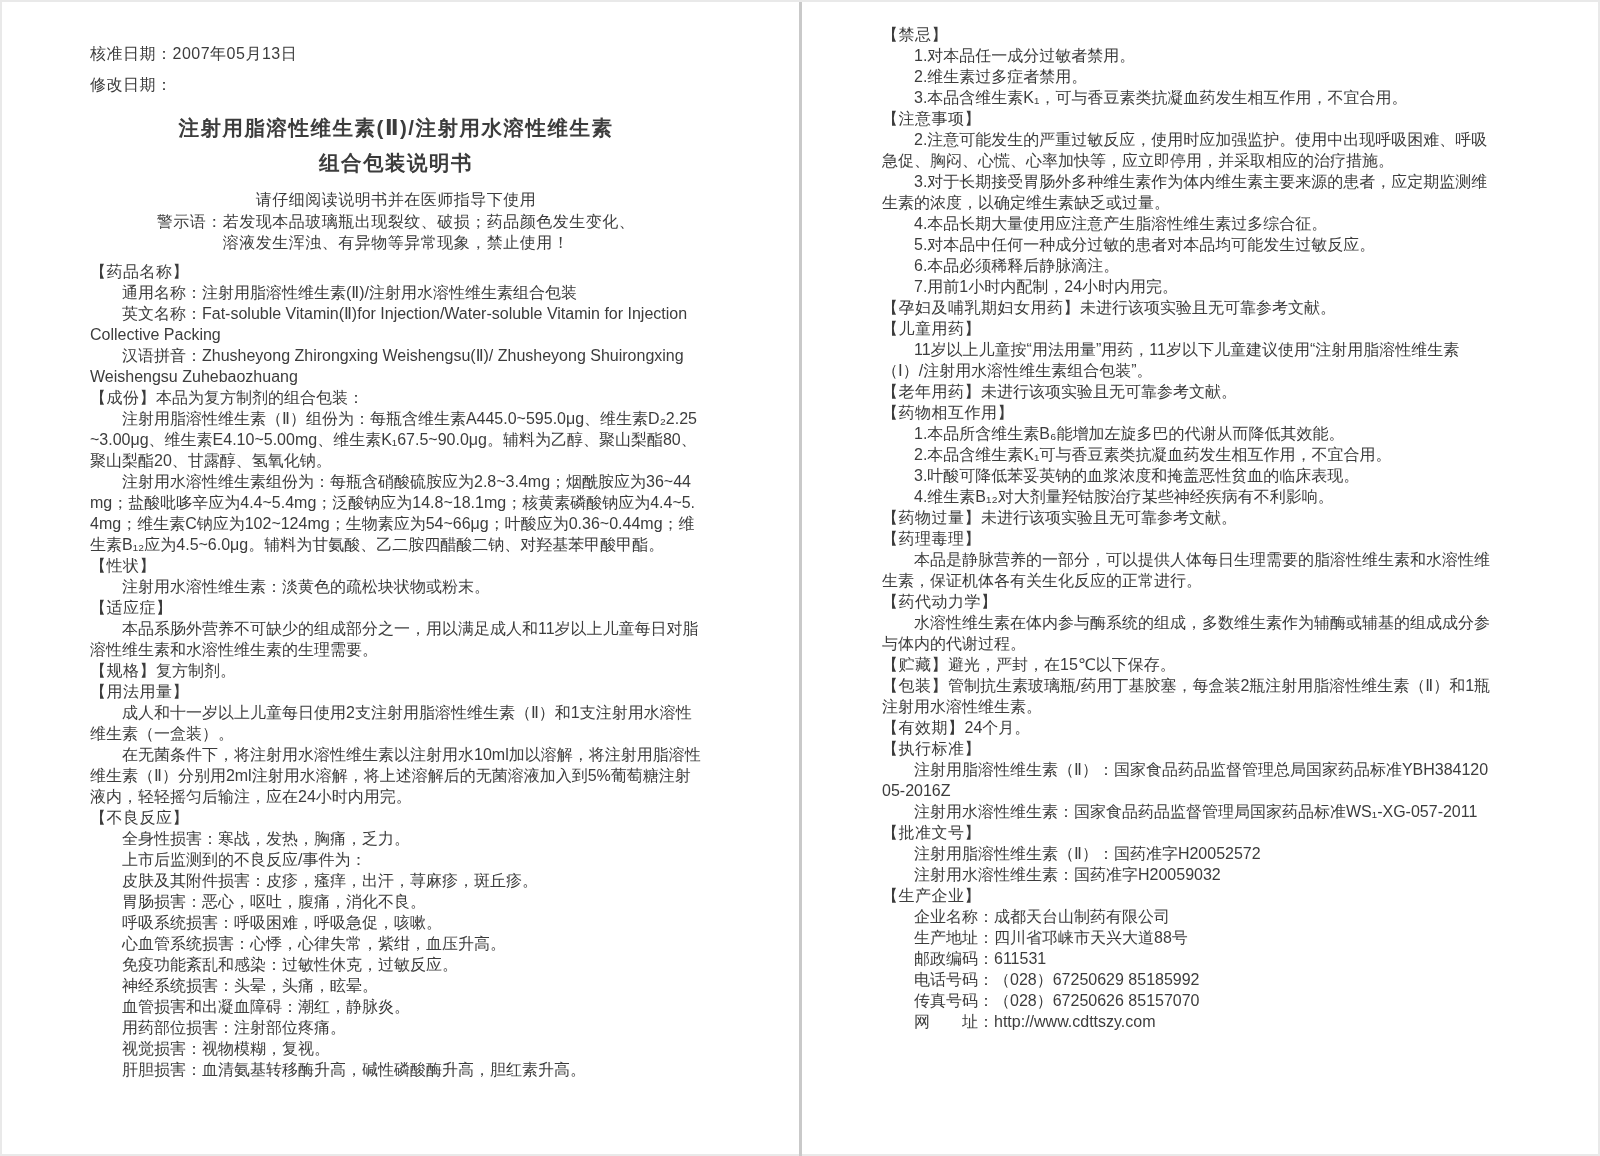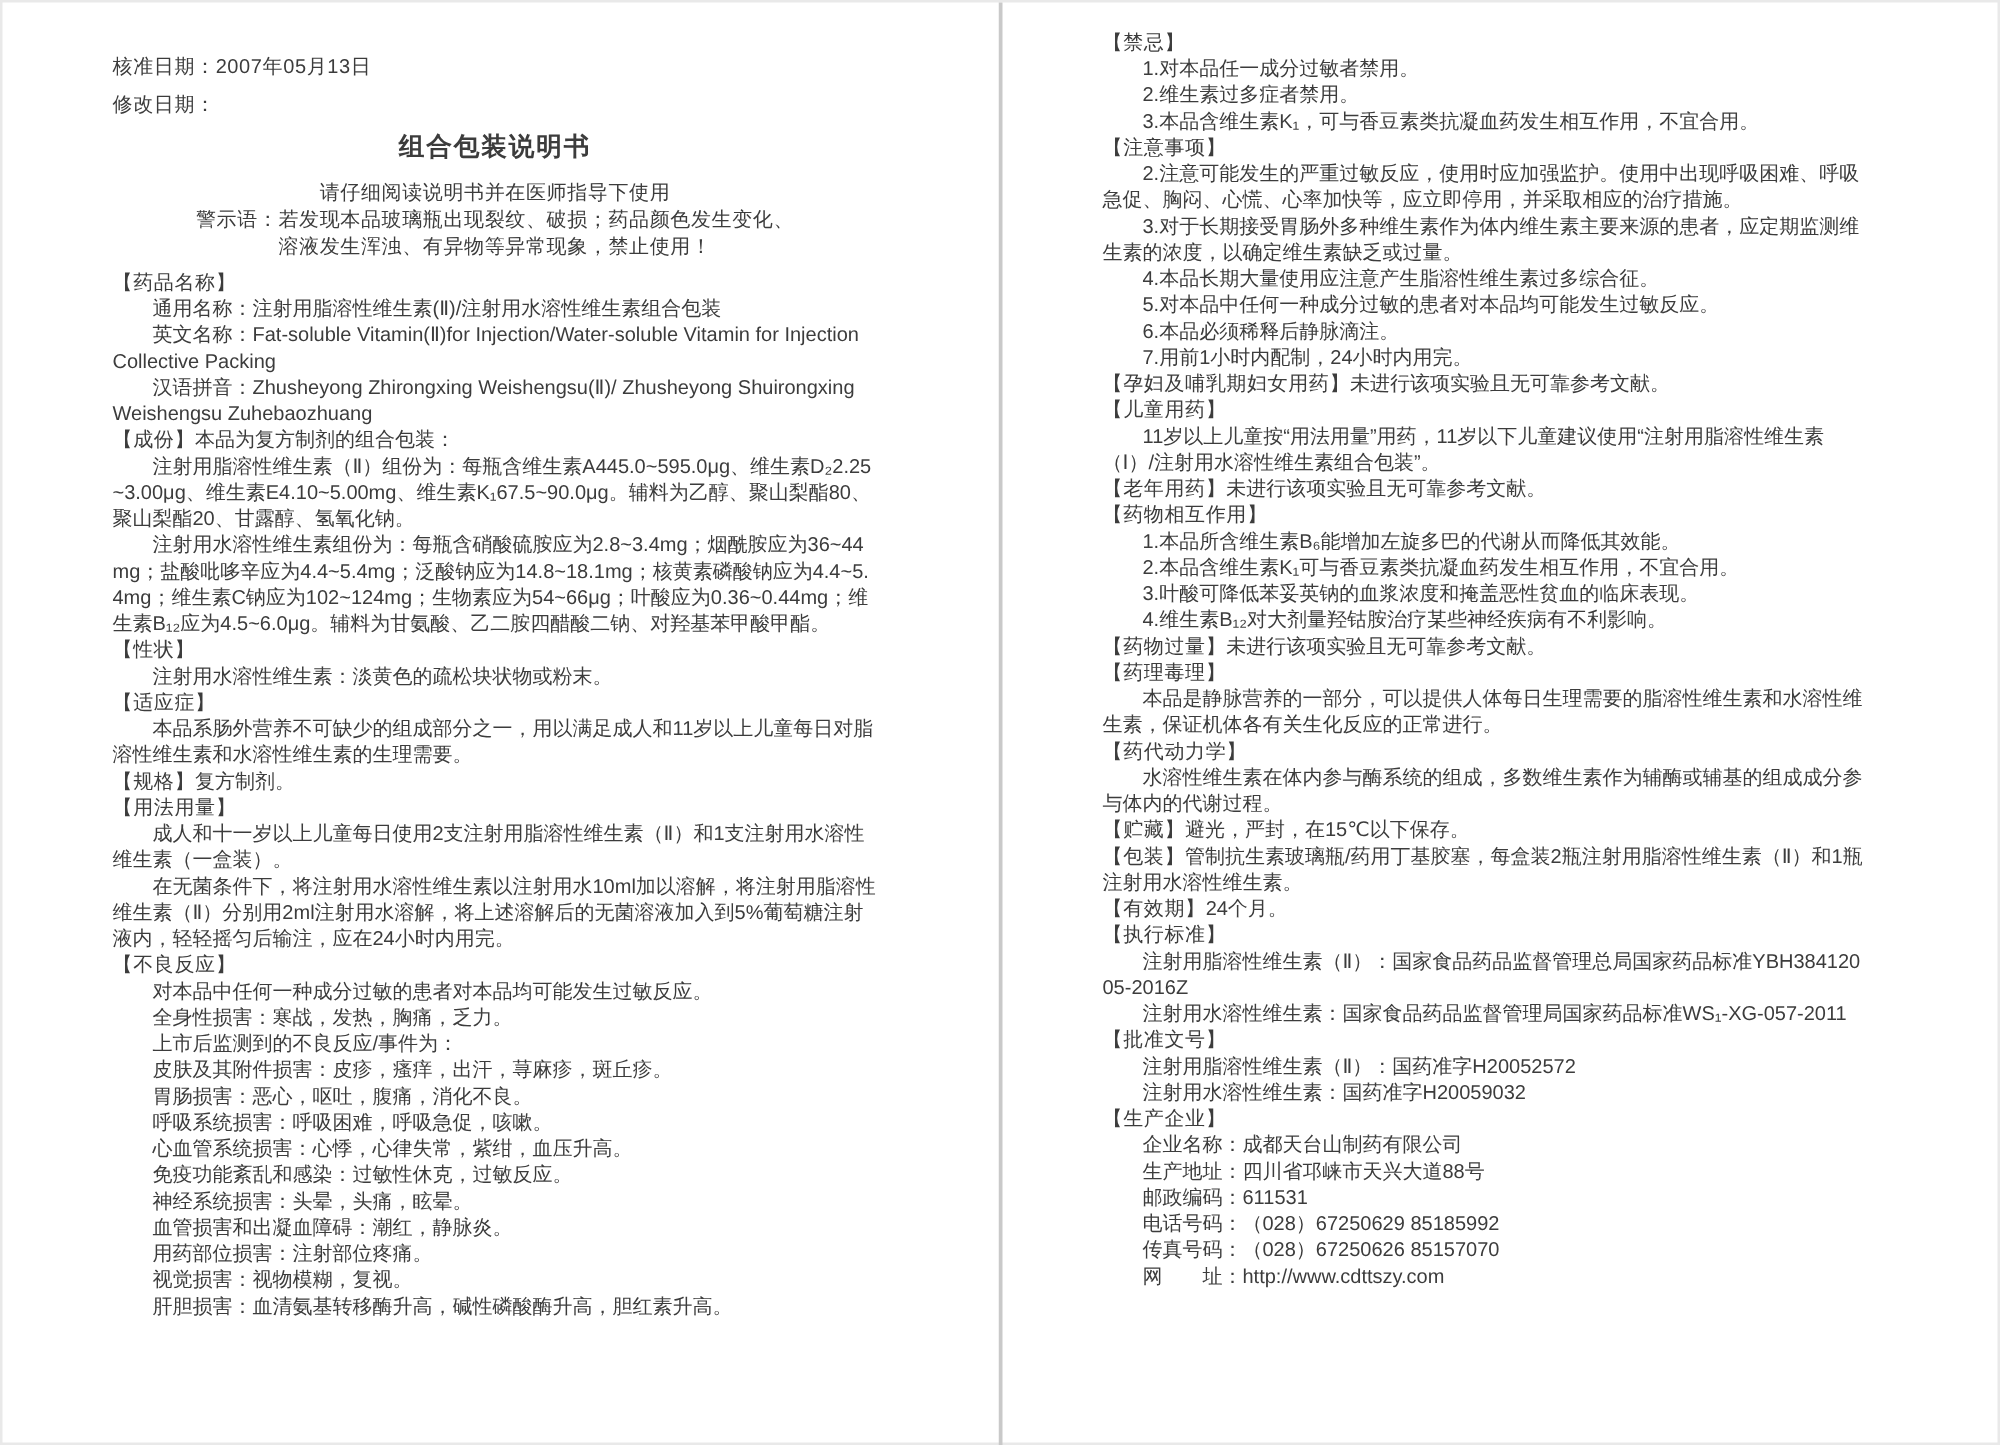--- a/index.html
+++ b/index.html
@@ -44,20 +44,21 @@
   .para { text-indent: 2em; }
   .hd { letter-spacing: 0.5px; }
 </style>
 </head>
 <body>
 
 <div class="sheet">
   <div class="page page-left">
     <p class="date-line">核准日期：2007年05月13日</p>
     <p class="date-line">修改日期：</p>
+    <h1 class="doc-title first">注射用脂溶性维生素(Ⅱ)/注射用水溶性维生素</h1>
     <h1 class="doc-title">组合包装说明书</h1>
     <p class="center-line instruction">请仔细阅读说明书并在医师指导下使用</p>
     <p class="center-line">警示语：若发现本品玻璃瓶出现裂纹、破损；药品颜色发生变化、</p>
     <p class="center-line">溶液发生浑浊、有异物等异常现象，禁止使用！</p>
     <div class="sections" id="left-sections">
         <p class="sec-line"><span class="hd">【药品名称】</span></p>
         <p class="para">通用名称：注射用脂溶性维生素(Ⅱ)/注射用水溶性维生素组合包装</p>
         <p class="para">英文名称：Fat-soluble Vitamin(Ⅱ)for Injection/Water-soluble Vitamin for Injection Collective Packing</p>
         <p class="para">汉语拼音：Zhusheyong Zhirongxing Weishengsu(Ⅱ)/ Zhusheyong Shuirongxing Weishengsu Zuhebaozhuang</p>
         <p class="sec-line"><span class="hd">【成份】</span><span>本品为复方制剂的组合包装：</span></p>
@@ -65,21 +66,20 @@
         <p class="para">注射用水溶性维生素组份为：每瓶含硝酸硫胺应为2.8~3.4mg；烟酰胺应为36~44mg；盐酸吡哆辛应为4.4~5.4mg；泛酸钠应为14.8~18.1mg；核黄素磷酸钠应为4.4~5.4mg；维生素C钠应为102~124mg；生物素应为54~66μg；叶酸应为0.36~0.44mg；维生素B₁₂应为4.5~6.0μg。辅料为甘氨酸、乙二胺四醋酸二钠、对羟基苯甲酸甲酯。</p>
         <p class="sec-line"><span class="hd">【性状】</span></p>
         <p class="para">注射用水溶性维生素：淡黄色的疏松块状物或粉末。</p>
         <p class="sec-line"><span class="hd">【适应症】</span></p>
         <p class="para">本品系肠外营养不可缺少的组成部分之一，用以满足成人和11岁以上儿童每日对脂溶性维生素和水溶性维生素的生理需要。</p>
         <p class="sec-line"><span class="hd">【规格】</span><span>复方制剂。</span></p>
         <p class="sec-line"><span class="hd">【用法用量】</span></p>
         <p class="para">成人和十一岁以上儿童每日使用2支注射用脂溶性维生素（Ⅱ）和1支注射用水溶性维生素（一盒装）。</p>
         <p class="para">在无菌条件下，将注射用水溶性维生素以注射用水10ml加以溶解，将注射用脂溶性维生素（Ⅱ）分别用2ml注射用水溶解，将上述溶解后的无菌溶液加入到5%葡萄糖注射液内，轻轻摇匀后输注，应在24小时内用完。</p>
         <p class="sec-line"><span class="hd">【不良反应】</span></p>
-        <p class="para">对本品中任何一种成分过敏的患者对本品均可能发生过敏反应。</p>
         <p class="para">全身性损害：寒战，发热，胸痛，乏力。</p>
         <p class="para">上市后监测到的不良反应/事件为：</p>
         <p class="para">皮肤及其附件损害：皮疹，瘙痒，出汗，荨麻疹，斑丘疹。</p>
         <p class="para">胃肠损害：恶心，呕吐，腹痛，消化不良。</p>
         <p class="para">呼吸系统损害：呼吸困难，呼吸急促，咳嗽。</p>
         <p class="para">心血管系统损害：心悸，心律失常，紫绀，血压升高。</p>
         <p class="para">免疫功能紊乱和感染：过敏性休克，过敏反应。</p>
         <p class="para">神经系统损害：头晕，头痛，眩晕。</p>
         <p class="para">血管损害和出凝血障碍：潮红，静脉炎。</p>
         <p class="para">用药部位损害：注射部位疼痛。</p>

